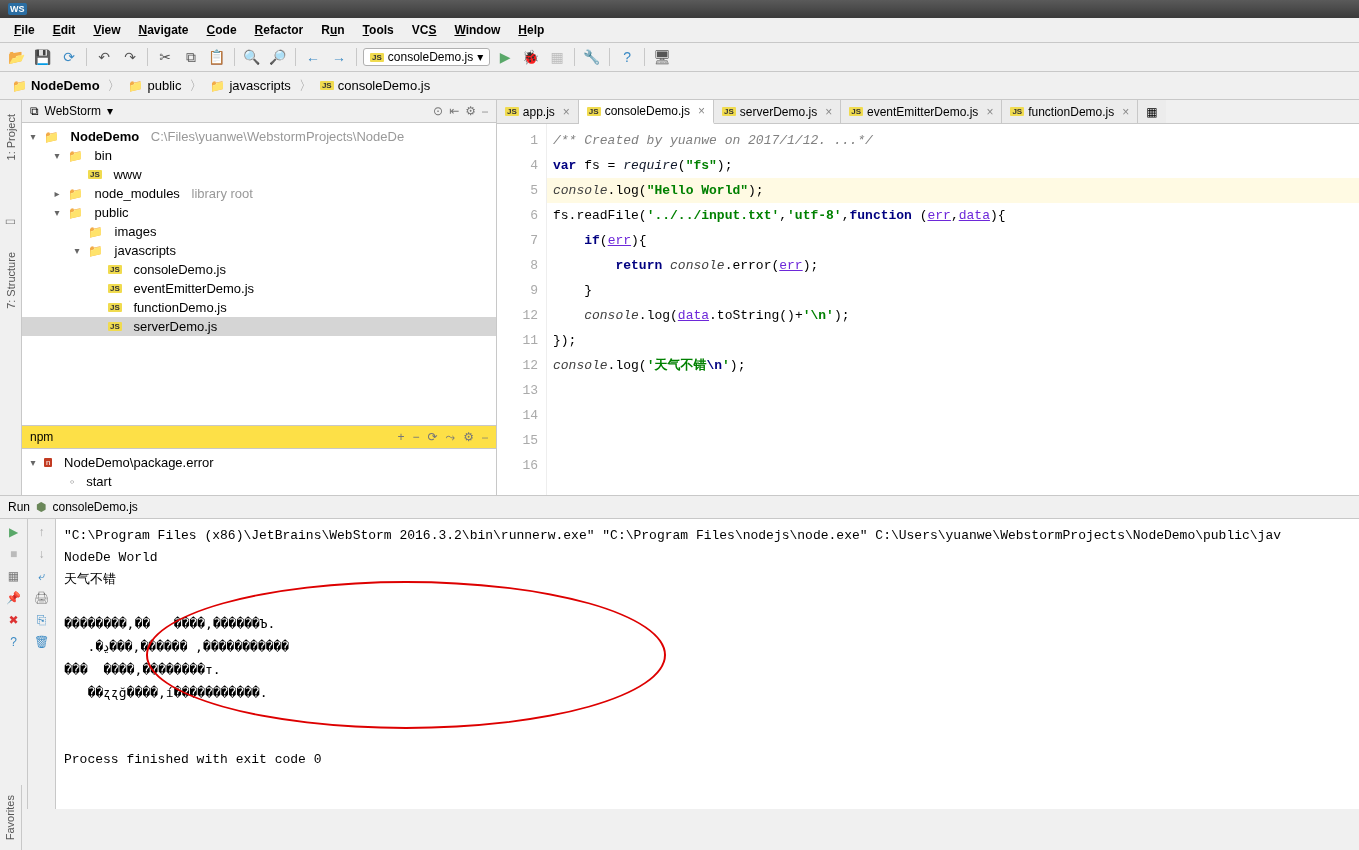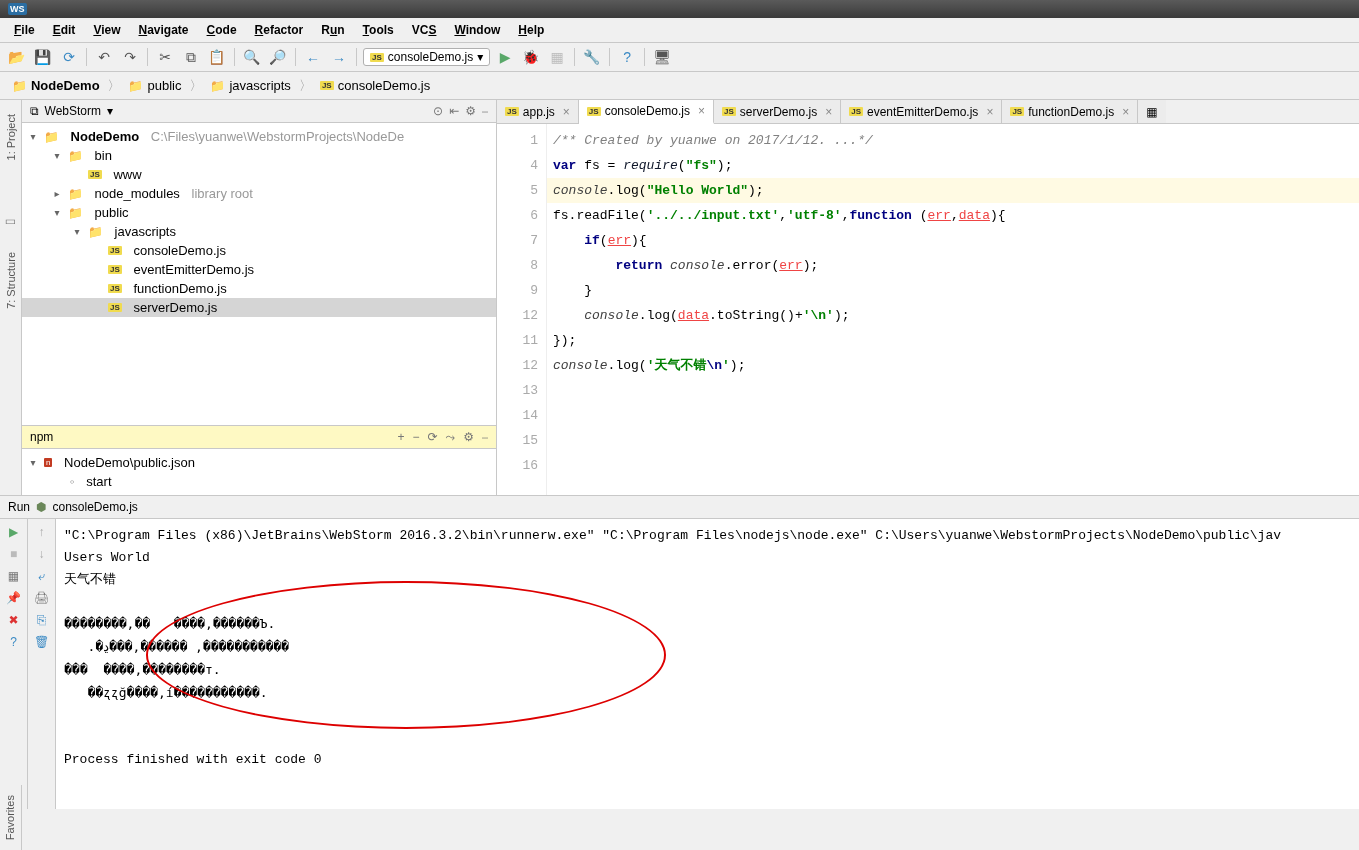--- a/index.html
+++ b/index.html
@@ -25,38 +25,38 @@
 .panel-head { background: #f0f0f0; border-bottom: 1px solid #c8c8c8; padding: 4px 8px; display: flex; align-items: center; justify-content: space-between; }
 .panel-head-left { display: flex; align-items: center; gap: 6px; }
 .panel-head-right { display: flex; align-items: center; gap: 6px; color: #777; }
 .tree { padding: 4px 0; overflow: auto; flex: 1; font-size: 13px; }
 .tree-row { display: flex; align-items: center; gap: 4px; padding: 2px 4px; }
 .tree-row.sel { background: #d5d5d5; }
 .tw { width: 14px; text-align: center; color: #666; font-size: 10px; }
 .ind { display: inline-block; }
 .dim { color: #999; }
 .npm-panel { border-top: 1px solid #c8c8c8; }
-.npm-head { background: #fef9c3; border-bottom: 1px solid #c8c8c8; padding: 4px 8px; display: flex; align-items: flex-start; justify-content: space-between; }
+.npm-head { background: #fde047; border-bottom: 1px solid #c8c8c8; padding: 4px 8px; display: flex; align-items: flex-start; justify-content: space-between; }
 .npm-body { padding: 4px 0; font-size: 13px; }
 .editor-area { flex: 1; display: flex; flex-direction: column; background: #fff; }
 .tabs { background: #f0f0f0; border-bottom: 1px solid #c8c8c8; display: flex; align-items: stretch; }
 .tab { padding: 4px 8px; display: flex; align-items: center; gap: 4px; border-right: 1px solid #c8c8c8; font-size: 12px; background: #ececec; }
 .tab.active { background: #fff; border-bottom: 2px solid #fff; margin-bottom: -1px; }
 .tab .x { color: #888; margin-left: 4px; }
 .code { display: flex; flex: 1; font-family: Consolas, "Courier New", monospace; font-size: 13px; overflow: hidden; }
 .gutter { width: 50px; text-align: right; padding: 4px 8px 4px 4px; color: #aaa; background: #fff; border-right: 1px solid #eee; line-height: 25px; }
 .code-body { flex: 1; padding: 4px 6px; line-height: 25px; white-space: pre; }
 .cl5 { background: #fffae3; display: block; margin: 0 -6px; padding: 0 6px; }
 .c-doc { color: #808080; font-style: italic; }
 .c-key { color: #000080; font-weight: bold; }
 .c-obj { color: #404040; font-style: italic; }
 .c-fn { color: #0f172a; }
 .c-str { color: #008000; font-weight: bold; }
 .c-esc { color: #000080; font-weight: bold; }
-.c-par { color: #ef4444; text-decoration: underline; }
+.c-par { color: #6d28d9; text-decoration: underline; }
 .run-panel { border-top: 1px solid #c8c8c8; background: #fff; }
 .run-head { background: #f0f0f0; border-bottom: 1px solid #c8c8c8; padding: 4px 8px; display: flex; align-items: center; gap: 6px; font-size: 12px; }
 .run-body { display: flex; height: 290px; }
 .run-tools { width: 28px; background: #f0f0f0; border-right: 1px solid #c8c8c8; display: flex; flex-direction: column; align-items: center; padding: 6px 0; gap: 8px; }
 .run-tools2 { width: 28px; background: #f0f0f0; border-right: 1px solid #c8c8c8; display: flex; flex-direction: column; align-items: center; padding: 6px 0; gap: 8px; }
 .console { flex: 1; font-family: Consolas, "Courier New", monospace; font-size: 13px; padding: 6px 8px; line-height: 22px; position: relative; overflow: hidden; white-space: pre; }
 .ellipse { position: absolute; border: 2px solid #d00; border-radius: 50%; left: 90px; top: 62px; width: 520px; height: 148px; pointer-events: none; }
 .fav-edge { position: absolute; left: 0; bottom: 0; width: 22px; background: #f0f0f0; border-right: 1px solid #c8c8c8; padding: 6px 2px; }
 .garbled { font-family: Consolas, monospace; }
 </style>
@@ -158,41 +158,42 @@
         <span>⚙</span>
         <span>⎯</span>
       </div>
     </div>
     <div class="tree">
       <div class="tree-row"><span class="tw">▾</span><span class="folder-icn"></span>&nbsp;<b>NodeDemo</b>&nbsp;<span class="dim">C:\Files\yuanwe\WebstormProjects\NodeDe</span></div>
       <div class="tree-row"><span class="ind" style="width:20px"></span><span class="tw">▾</span><span class="folder-icn"></span>&nbsp;<span>bin</span></div>
       <div class="tree-row"><span class="ind" style="width:58px"></span><span class="js-badge">JS</span>&nbsp;<span>www</span></div>
       <div class="tree-row"><span class="ind" style="width:20px"></span><span class="tw">▸</span><span class="folder-icn"></span>&nbsp;<span>node_modules</span>&nbsp;<span class="dim">library root</span></div>
       <div class="tree-row"><span class="ind" style="width:20px"></span><span class="tw">▾</span><span class="folder-icn"></span>&nbsp;<span>public</span></div>
+      <div class="tree-row"><span class="ind" style="width:58px"></span><span class="folder-icn"></span>&nbsp;<span>images</span></div>
       <div class="tree-row"><span class="ind" style="width:40px"></span><span class="tw">▾</span><span class="folder-icn"></span>&nbsp;<span>javascripts</span></div>
       <div class="tree-row"><span class="ind" style="width:78px"></span><span class="js-badge">JS</span>&nbsp;<span>consoleDemo.js</span></div>
       <div class="tree-row"><span class="ind" style="width:78px"></span><span class="js-badge">JS</span>&nbsp;<span>eventEmitterDemo.js</span></div>
       <div class="tree-row"><span class="ind" style="width:78px"></span><span class="js-badge">JS</span>&nbsp;<span>functionDemo.js</span></div>
       <div class="tree-row sel"><span class="ind" style="width:78px"></span><span class="js-badge">JS</span>&nbsp;<span>serverDemo.js</span></div>
     </div>
 
     <div class="npm-panel">
       <div class="npm-head">
         <span>npm</span>
         <div style="display:flex;gap:8px;color:#777">
           <span>+</span>
           <span>−</span>
           <span>⟳</span>
           <span>⤳</span>
           <span>⚙</span>
           <span>⎯</span>
         </div>
       </div>
       <div class="npm-body">
-        <div class="tree-row"><span class="tw">▾</span><span style="background:#c23b22;color:#fff;font-size:8px;padding:0 2px;border-radius:1px">n</span>&nbsp;<span>NodeDemo\public.json</span></div>
+        <div class="tree-row"><span class="tw">▾</span><span style="background:#c23b22;color:#fff;font-size:8px;padding:0 2px;border-radius:1px">n</span>&nbsp;<span>NodeDemo\package.error</span></div>
         <div class="tree-row"><span class="ind" style="width:40px"></span><span style="color:#888">◦</span>&nbsp;<span>start</span></div>
       </div>
     </div>
   </div>
 
   <div class="editor-area">
     <div class="tabs">
       <div class="tab">
           <span class="js-badge">JS</span>
           <span>app.js</span>
@@ -269,21 +270,21 @@
     </div>
     <div class="run-tools2">
       <span style="color:#aaa">↑</span>
       <span style="color:#aaa">↓</span>
       <span style="color:#3b8ac4">⤶</span>
       <span style="color:#777">🖨</span>
       <span style="color:#3b8ac4">⎘</span>
       <span style="color:#3b8ac4">🗑</span>
     </div>
     <div class="console"><span>"C:\Program Files (x86)\JetBrains\WebStorm 2016.3.2\bin\runnerw.exe" "C:\Program Files\nodejs\node.exe" C:\Users\yuanwe\WebstormProjects\NodeDemo\public\jav</span>
-<span>Users World</span>
+<span>NodeDe World</span>
 <span>天气不错</span>
 
 <span class="garbled">��������,��   ����,������Ъ.</span>
 <span class="garbled">   .�ڍ���,������ ,�����������</span>
 <span class="garbled">���  ����,��������т.</span>
 <span class="garbled">   ��ʐʐğ����,í�����������.</span>
 
 
 <span>Process finished with exit code 0</span>
       <div class="ellipse"></div>

